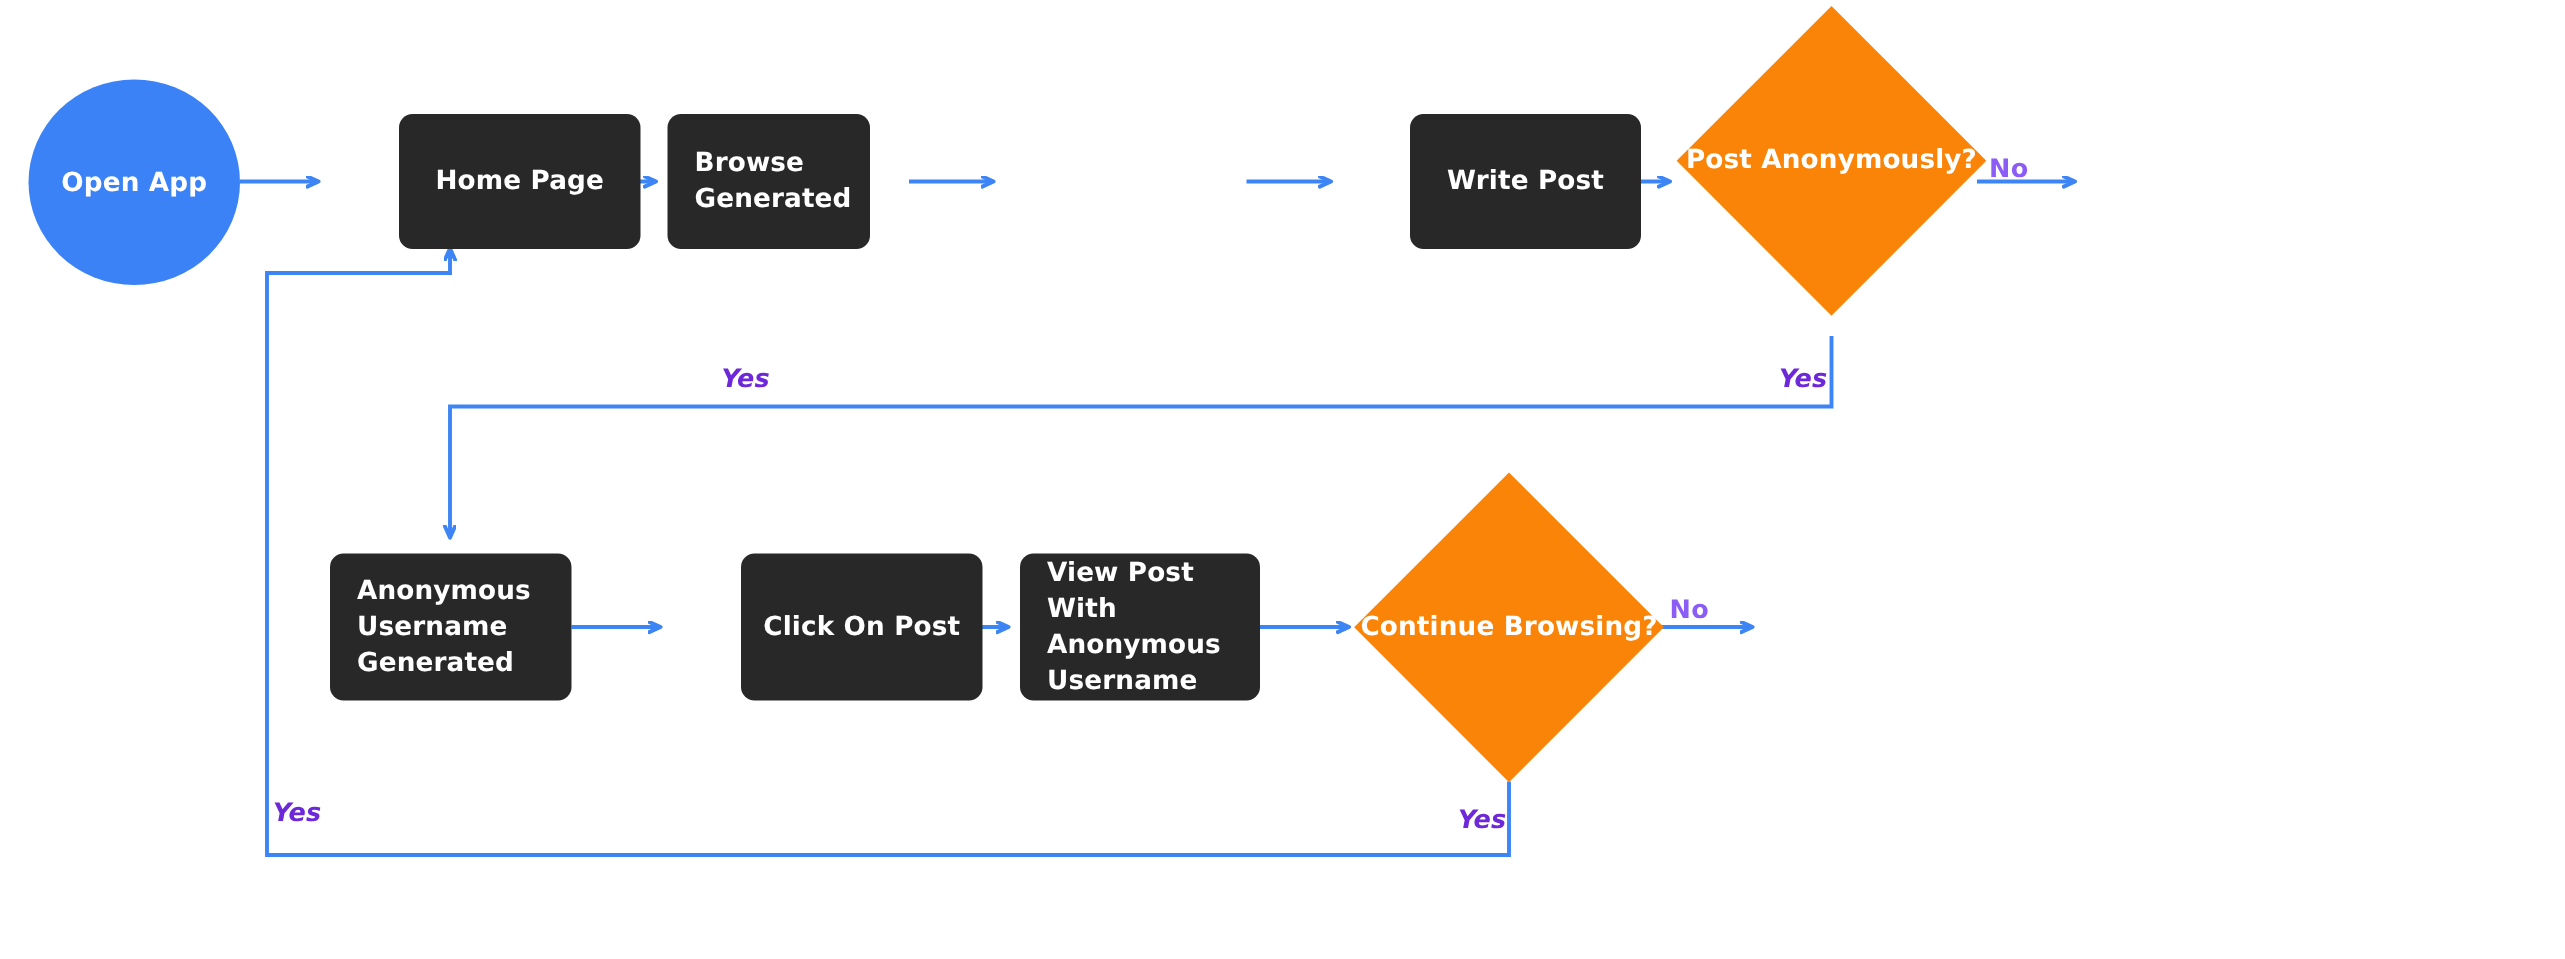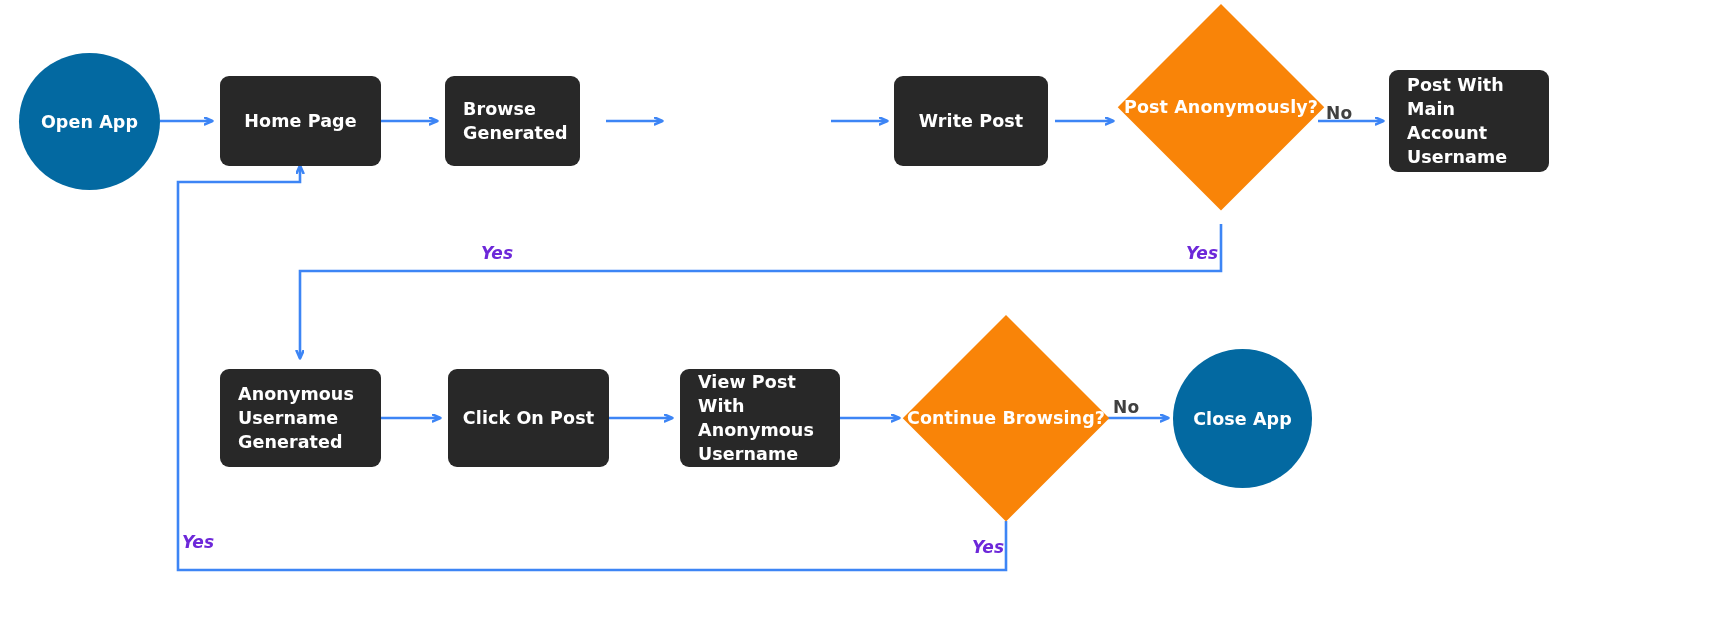--- a/index.html
+++ b/index.html
@@ -39,23 +39,24 @@
     border-radius: 9px;
     justify-content: flex-start;
     padding: 0 18px;
     font-size: 17.5px;
     line-height: 1.38;
     letter-spacing: 0.1px;
   }
   .node-process.centered {
     justify-content: center;
     padding: 0 14px;
+    margin-left: 46px;
   }
   .node-terminal {
-    background: #0369a1;
+    background: #3b82f6;
     border-radius: 50%;
     justify-content: center;
     text-align: center;
     font-size: 17.5px;
     letter-spacing: 0.1px;
     align-items: center;
   }
   .node-decision {
     background: transparent;
     justify-content: center;
@@ -82,21 +83,21 @@
   }
   .edge-label {
     position: absolute;
     font-size: 17px;
     font-weight: bold;
     z-index: 3;
     white-space: nowrap;
     letter-spacing: 0.2px;
   }
   .label-yes { color: #6d28d9; font-style: italic; }
-  .label-no  { color: #404040; }
+  .label-no  { color: #8b5cf6; }
 </style>
 </head>
 <body>
 
 <div id="canvas">
 
   <svg id="edges" viewBox="0 0 1710 639" xmlns="http://www.w3.org/2000/svg">
     <defs>
       <marker id="arrow" markerWidth="10" markerHeight="10" refX="8.2" refY="4" orient="auto" markerUnits="userSpaceOnUse">
         <path d="M1,0.6 L8.6,4 L1,7.4" fill="none" stroke="#3d85f5" stroke-width="2.6" stroke-linecap="round" stroke-linejoin="round"></path>
@@ -148,26 +149,20 @@
 
   <div class="node node-process centered" style="left:894px; top:76px; width:154px; height:90px;">
     <span>Write Post</span>
   </div>
 
   <div class="node node-decision" style="left:1118px; top:4px; width:206px; height:206px;">
     <span class="diamond-shape"></span>
     <span class="diamond-label">Post Anonymously?</span>
   </div>
 
-  <div class="node node-process" style="left:1389px; top:70px; width:160px; height:102px;">
-    <span>
-      <span>Post With Main</span><br>
-      <span>Account Username</span>
-    </span>
-  </div>
 
   <div class="node node-process" style="left:220px; top:369px; width:161px; height:98px;">
     <span>
       <span>Anonymous</span><br>
       <span>Username</span><br>
       <span>Generated</span>
     </span>
   </div>
 
   <div class="node node-process centered" style="left:448px; top:369px; width:161px; height:98px;">
@@ -180,23 +175,20 @@
       <span>Anonymous</span><br>
       <span>Username</span>
     </span>
   </div>
 
   <div class="node node-decision" style="left:903px; top:315px; width:206px; height:206px;">
     <span class="diamond-shape"></span>
     <span class="diamond-label">Continue Browsing?</span>
   </div>
 
-  <div class="node node-terminal" style="left:1173px; top:349px; width:139px; height:139px;">
-    <span>Close App</span>
-  </div>
 
   <div class="edge-label label-no" style="left:1326px; top:103px;">
     <span>No</span>
   </div>
 
   <div class="edge-label label-yes" style="left:1186px; top:243px;">
     <span>Yes</span>
   </div>
 
   <div class="edge-label label-yes" style="left:481px; top:243px;">

